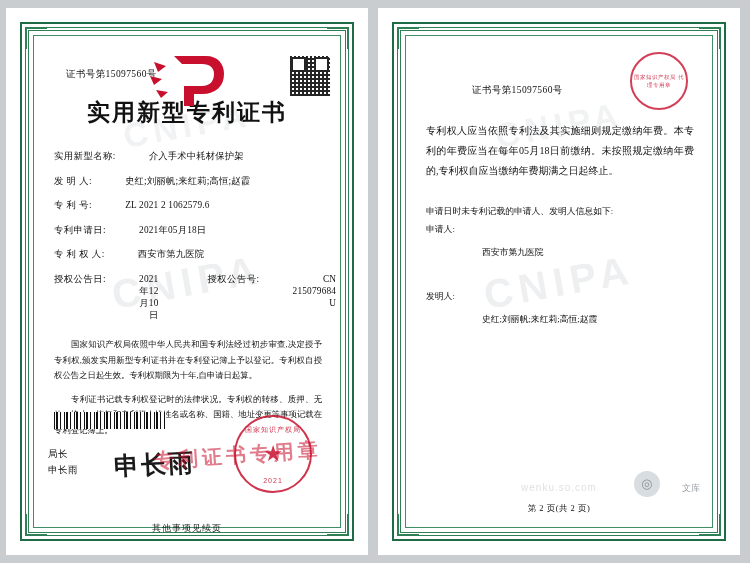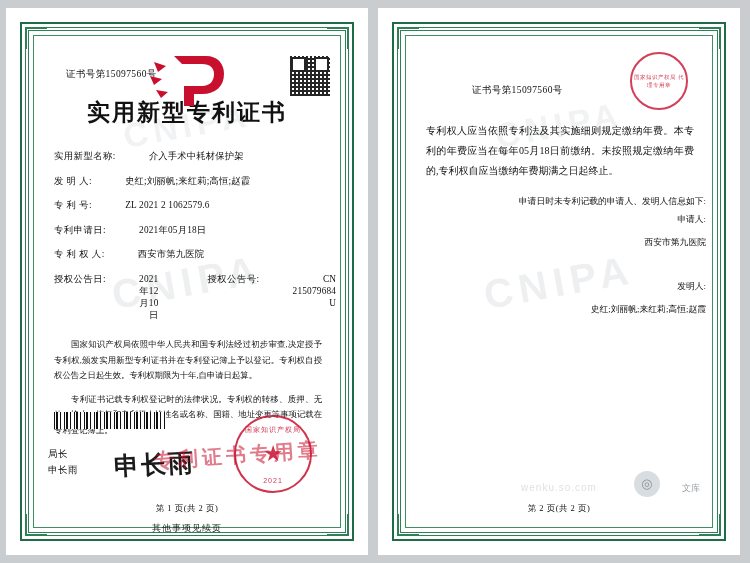--- a/index.html
+++ b/index.html
@@ -311,26 +311,25 @@
   .p2-para {
     margin-top: 24px;
     padding-left: 14px;
     padding-right: 12px;
     font-size: 10px;
     line-height: 2.0;
     color: #111;
     text-align: justify;
   }
   .p2-block {
-    margin-top: 12px;
+    margin-top: 22px;
     padding-left: 14px;
     font-size: 8.8px;
     line-height: 2.0;
     color: #111;
-    text-align: right;
   }
   .p2-indent {
     padding-left: 56px;
     margin-top: 6px;
   }
   .p2-gap { margin-top: 26px; }
 
   .corner-logo {
     position: absolute;
     right: 46px;
@@ -448,21 +447,20 @@
       <div class="signature">申长雨</div>
 
       <div class="seal-overlay-text">专利证书专用章</div>
 
       <div class="seal">
         <div class="ring-text">国家知识产权局</div>
         <div class="star">★</div>
         <div class="ring-text bottom">2021</div>
       </div>
 
-      <div class="page-no">第 1 页(共 2 页)</div>
     </div>
 
     <div class="footnote">其他事项见续页</div>
   </div>
 
   <div class="cert">
     <div class="frame-outer"></div>
     <div class="frame-mid"></div>
     <div class="frame-inner"></div>
     <div class="corner tl"></div>

